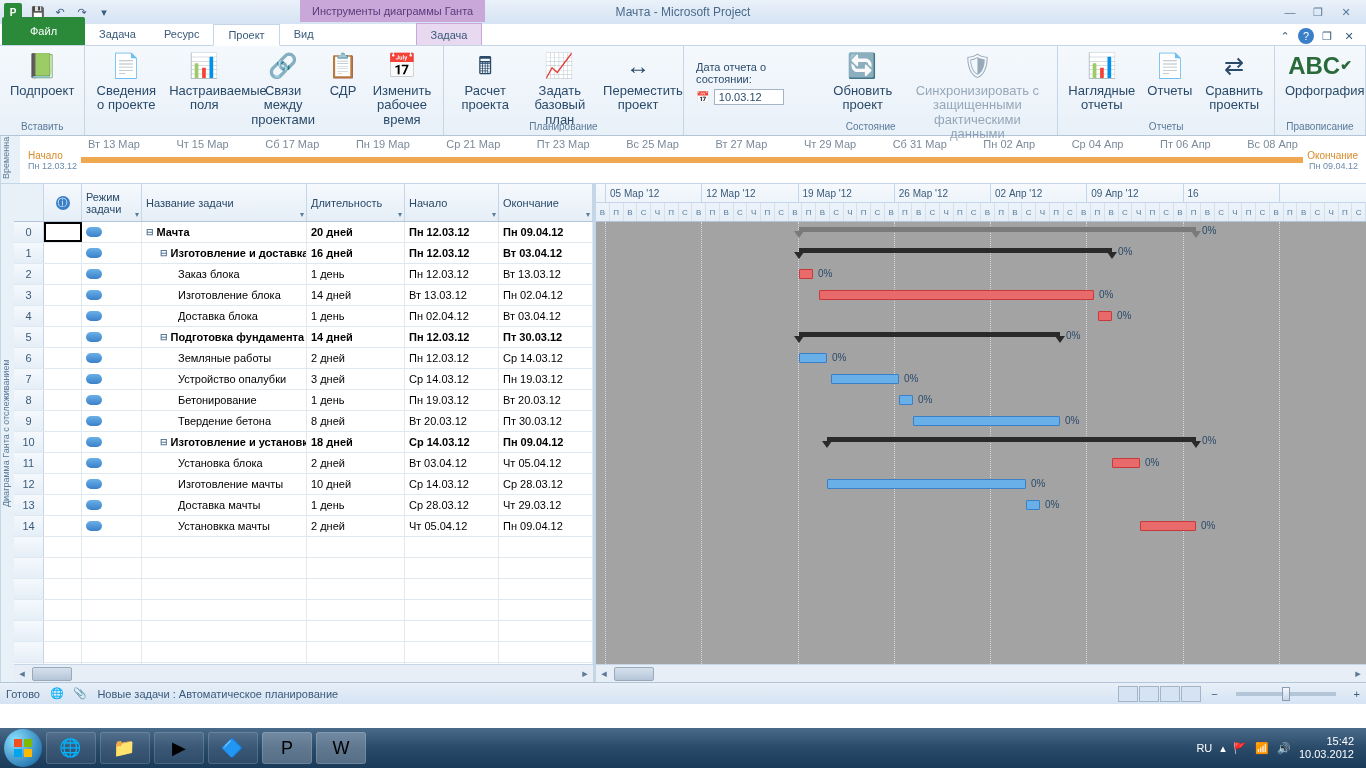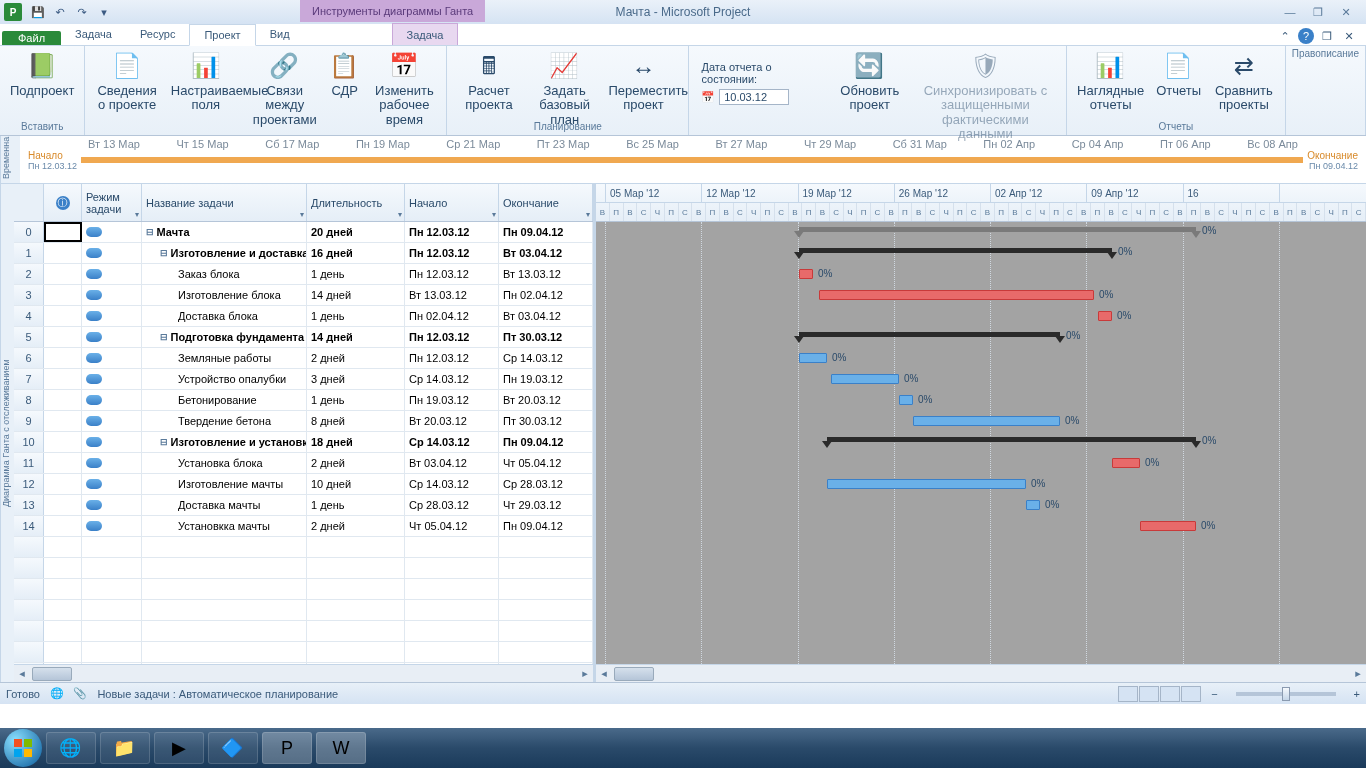--- a/index.html
+++ b/index.html
@@ -10,21 +10,21 @@
 .qat { display: flex; align-items: center; padding-left: 4px; gap: 2px; }
 .qat-btn { width: 20px; height: 20px; display: flex; align-items: center; justify-content: center; color: #3b5a82; cursor: pointer; }
 .app-logo { width: 18px; height: 18px; background: #2a8a3a; border-radius: 2px; display: flex; align-items: center; justify-content: center; color: #fff; font-weight: bold; font-size: 10px; margin-right: 4px; }
 .title-text { position: absolute; left: 50%; transform: translateX(-50%); color: #4a6a8a; font-size: 12px; }
 .context-tab-label { position: absolute; left: 300px; top: 0; background: #c9a8d9; color: #5a3a7a; padding: 2px 12px; height: 22px; display: flex; align-items: center; font-size: 11px; }
 .win-controls { margin-left: auto; display: flex; gap: 8px; padding-right: 10px; color: #5a7a9a; }
 .win-btn { width: 20px; height: 16px; display: flex; align-items: center; justify-content: center; cursor: pointer; }
 
 
 .tabs-row { height: 22px; background: #fff; border-bottom: 1px solid #c5d6e8; display: flex; align-items: flex-end; padding-left: 2px; position: relative; }
-.file-tab { background: #2a8a3a; color: #fff; padding: 3px 16px; height: 14px; display: flex; align-items: center; cursor: pointer; border-radius: 2px 2px 0 0; }
+.file-tab { background: #2a8a3a; color: #fff; padding: 3px 28px; height: 28px; display: flex; align-items: center; cursor: pointer; border-radius: 2px 2px 0 0; }
 .tab { padding: 3px 14px; height: 22px; display: flex; align-items: center; color: #3a5a7a; cursor: pointer; }
 .tab.active { background: #fff; border: 1px solid #c5d6e8; border-bottom: 1px solid #fff; margin-bottom: -1px; }
 .tab.context { background: #e8d8f0; border: 1px solid #c9a8d9; border-bottom: none; margin-left: 20px; }
 .help-row { margin-left: auto; display: flex; gap: 4px; padding-right: 8px; align-items: center; color: #3a5a7a; }
 .help-btn { width: 18px; height: 18px; display: flex; align-items: center; justify-content: center; cursor: pointer; }
 
 
 .ribbon { height: 90px; background: linear-gradient(#f5f9fd, #e8f0f8); border-bottom: 1px solid #b5c5d8; display: flex; }
 .ribbon-group { border-right: 1px solid #c5d6e8; padding: 2px 6px; display: flex; flex-direction: column; align-items: center; justify-content: space-between; position: relative; }
 .ribbon-group-content { display: flex; gap: 4px; align-items: flex-start; height: 70px; }
@@ -214,20 +214,21 @@
       </div>
       <div class="ribbon-btn">
           <div class="ribbon-btn-icon">🔄</div>
           <div class="ribbon-btn-label">Обновить проект</div>
         </div>
       <div class="ribbon-btn" style="opacity:.45;max-width:160px">
           <div class="ribbon-btn-icon">🛡</div>
           <div class="ribbon-btn-label" style="max-width:150px">Синхронизировать с защищенными фактическими данными</div>
         </div>
     </div>
+    <div class="ribbon-group-label">Состояние</div>
   </div>
 
   <div class="ribbon-group">
     <div class="ribbon-group-content">
       <div class="ribbon-btn">
           <div class="ribbon-btn-icon">📊</div>
           <div class="ribbon-btn-label">Наглядные отчеты</div>
         </div>
       <div class="ribbon-btn">
           <div class="ribbon-btn-icon">📄</div>
@@ -235,20 +236,26 @@
         </div>
       <div class="ribbon-btn">
           <div class="ribbon-btn-icon">⇄</div>
           <div class="ribbon-btn-label">Сравнить проекты</div>
         </div>
     </div>
     <div class="ribbon-group-label">Отчеты</div>
   </div>
 
   <div class="ribbon-group">
+    <div class="ribbon-group-content">
+      <div class="ribbon-btn">
+          <div class="ribbon-btn-icon" style="font-weight:bold;color:#2a6a3a">ABC<div style="font-size:14px">✔</div></div>
+          <div class="ribbon-btn-label">Орфография</div>
+        </div>
+    </div>
     <div class="ribbon-group-label">Правописание</div>
   </div>
 </div>
 
 <div class="timeline-strip">
   <div class="timeline-side-label">Временна</div>
   <div class="timeline-body">
     <div class="timeline-dates" id="timeline-dates">
         <span>Вт 13 Мар</span>
         <span>Чт 15 Мар</span>
@@ -790,13 +797,24 @@
         <rect x="1" y="11" width="8" height="8" fill="#00a4ef"></rect>
         <rect x="11" y="11" width="8" height="8" fill="#ffb900"></rect>
       </svg>
   </div>
   <div class="tb-item">🌐</div>
   <div class="tb-item">📁</div>
   <div class="tb-item">▶</div>
   <div class="tb-item">🔷</div>
   <div class="tb-item active">P</div>
   <div class="tb-item active">W</div>
+  <div class="tray">
+    <span>RU</span>
+    <span>▴</span>
+    <span>🚩</span>
+    <span>📶</span>
+    <span>🔊</span>
+    <div class="tray-time">
+      <div>15:42</div>
+      <div>10.03.2012</div>
+    </div>
+  </div>
 </div>
 
 </body></html>

